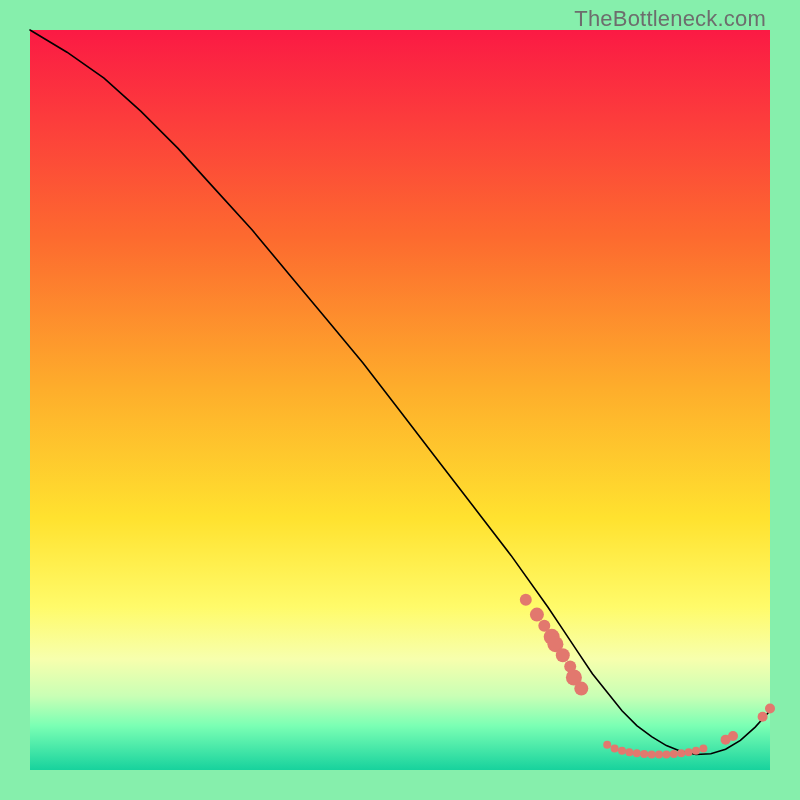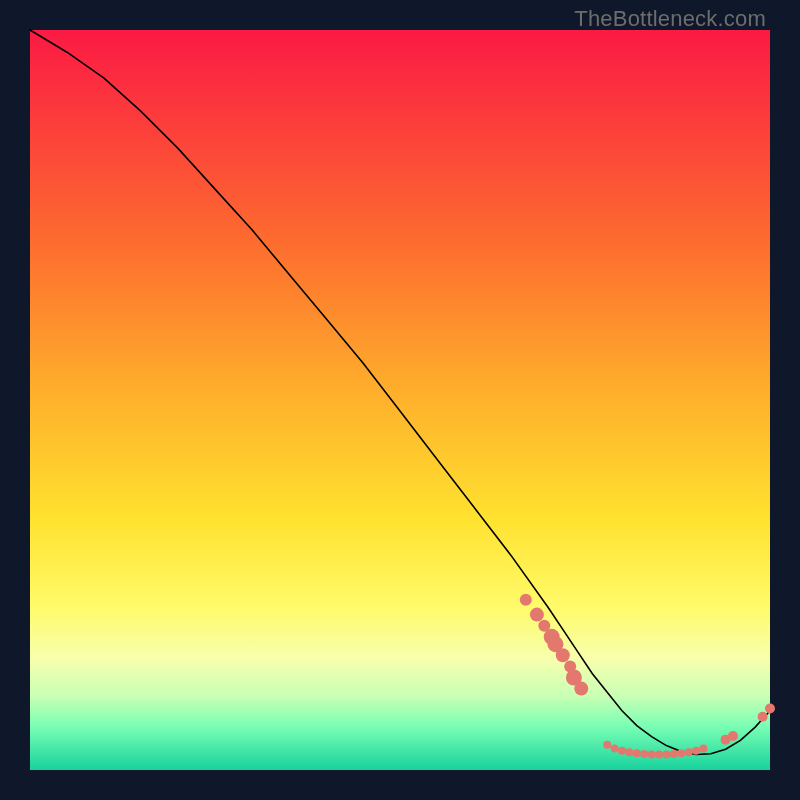--- a/index.html
+++ b/index.html
@@ -8,21 +8,21 @@
     width: 800px;
     height: 800px;
     background: #000;
     font-family: Arial, Helvetica, sans-serif;
     overflow: hidden;
   }
   .stage {
     position: relative;
     width: 800px;
     height: 800px;
-    background: #0f172a;
+    background: #86efac;
   }
   .plot {
     position: absolute;
     left: 30px;
     top: 30px;
     width: 740px;
     height: 740px;
     
     background: linear-gradient(to bottom,
       #fb1a44 0%,

